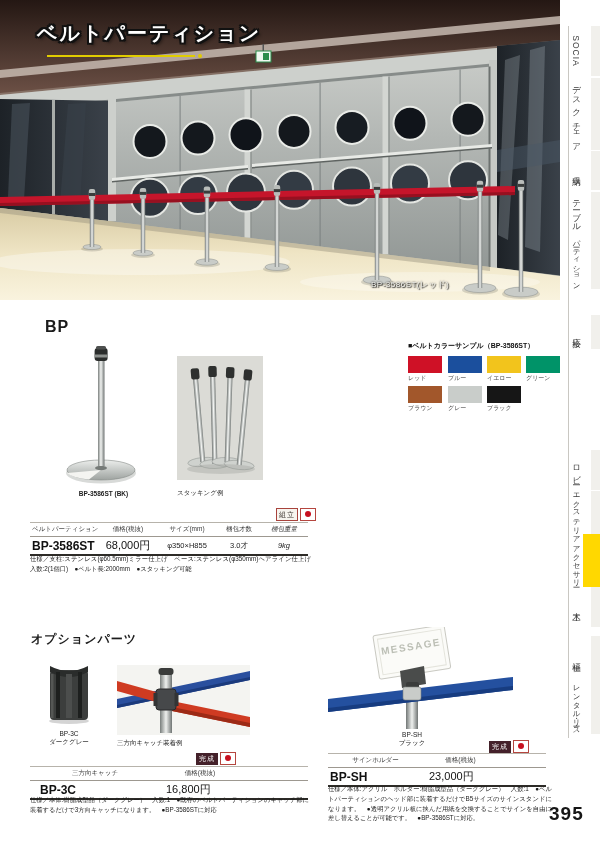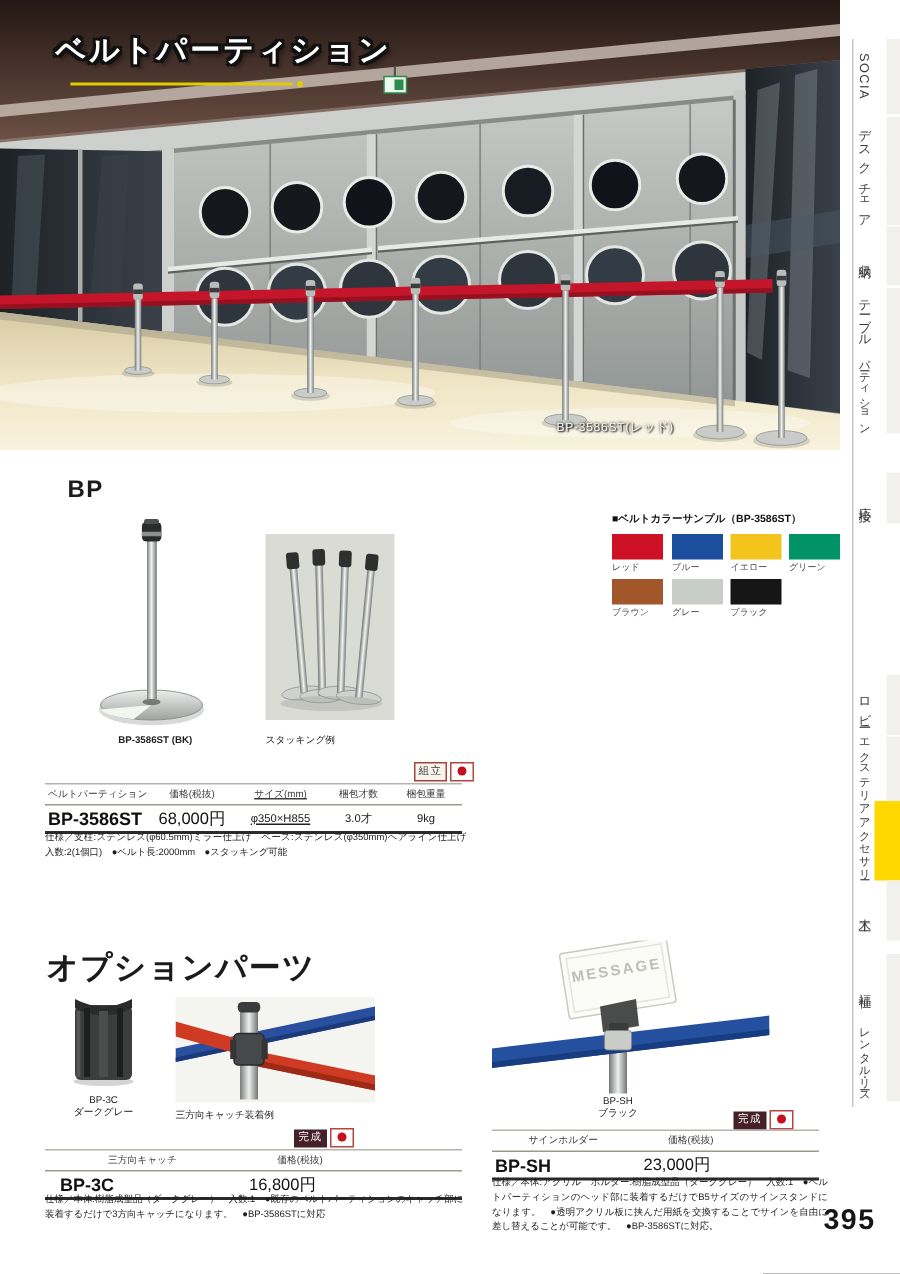--- a/index.html
+++ b/index.html
@@ -29,21 +29,21 @@
   .side-tab.active .tab-strip { width:17px; background:#ffd800; }
   .tab-label {
     position:absolute; left:11px; top:50%; transform:translateY(-50%);
     writing-mode:vertical-rl; text-orientation:mixed;
     font-size:8.5px; color:#3b3b3b; letter-spacing:1px; white-space:nowrap;
   }
   .tab-label.small { font-size:7.5px; letter-spacing:0; }
   .page-num { position:absolute; left:549px; top:803px; font-size:19px; font-weight:bold; color:#161616; letter-spacing:1px; }
   
   .bp-h  { position:absolute; left:45px; top:318px; font-size:16px; font-weight:bold; color:#1b1b1b; letter-spacing:1px; }
-  .opt-h { position:absolute; left:31px; top:631px; font-size:21px; font-weight:bold; color:#1b1b1b; letter-spacing:1px; }
+  .opt-h { position:absolute; left:31px; top:631px; font-size:12px; font-weight:bold; color:#1b1b1b; letter-spacing:1px; }
   
   .fig { position:absolute; }
   .fig-stack { background:#dbdbd6; }
   .fig-catch { background:#f4f4f1; }
   .fig-caption { position:absolute; font-size:6.5px; color:#222; }
   .cap-center { text-align:center; }
   .cap-bold { font-weight:bold; }
   
   .samples { position:absolute; left:408px; top:341px; width:152px; height:76px; }
   .samples-h { font-size:7px; font-weight:bold; color:#111; white-space:nowrap; }
@@ -61,21 +61,21 @@
   .tr { display:flex; align-items:center; }
   .t-head { border-top:1px solid #b7b3ab; border-bottom:1px solid #9d9890; height:13px; font-size:6.5px; color:#3a3a3a; }
   .t-data { border-bottom:2px solid #2d2b27; height:17px; }
   .td { box-sizing:border-box; }
   .ctr { text-align:center; }
   .code { font-weight:bold; font-size:12px; color:#111; }
   .price { font-weight:normal; font-size:11px; color:#111; }
   .val { font-size:7.5px; color:#222; }
   
   .t1 { left:30px; top:522px; width:278px; }
-  .t1 .c1{width:70px;padding-left:2px;} .t1 .c2{width:56px;} .t1 .c3{width:62px;text-decoration:underline;} .t1 .c4{width:42px;} .t1 .c5{width:48px;}
+  .t1 .c1{width:70px;padding-left:2px;} .t1 .c2{width:56px;} .t1 .c3{width:62px;} .t1 .c4{width:42px;} .t1 .c5{width:48px;font-style:italic;}
   
   .t2 { left:30px; top:766px; width:278px; }
   .t2 .c1{width:130px;} .t2 .c2{width:80px;} .t2 .c3{width:68px;}
   .t2 .t-data .c1 { padding-left:10px; text-align:left; }
   .t2 .t-data .c2 { padding-left:6px; text-align:left; }
   
   .t3 { left:328px; top:753px; width:218px; }
   .t3 .c1{width:95px;} .t3 .c2{width:75px;} .t3 .c3{width:48px;}
   .t3 .t-data .c1 { padding-left:2px; text-align:left; }
   .t3 .t-data .c2 { padding-left:6px; text-align:left; }

